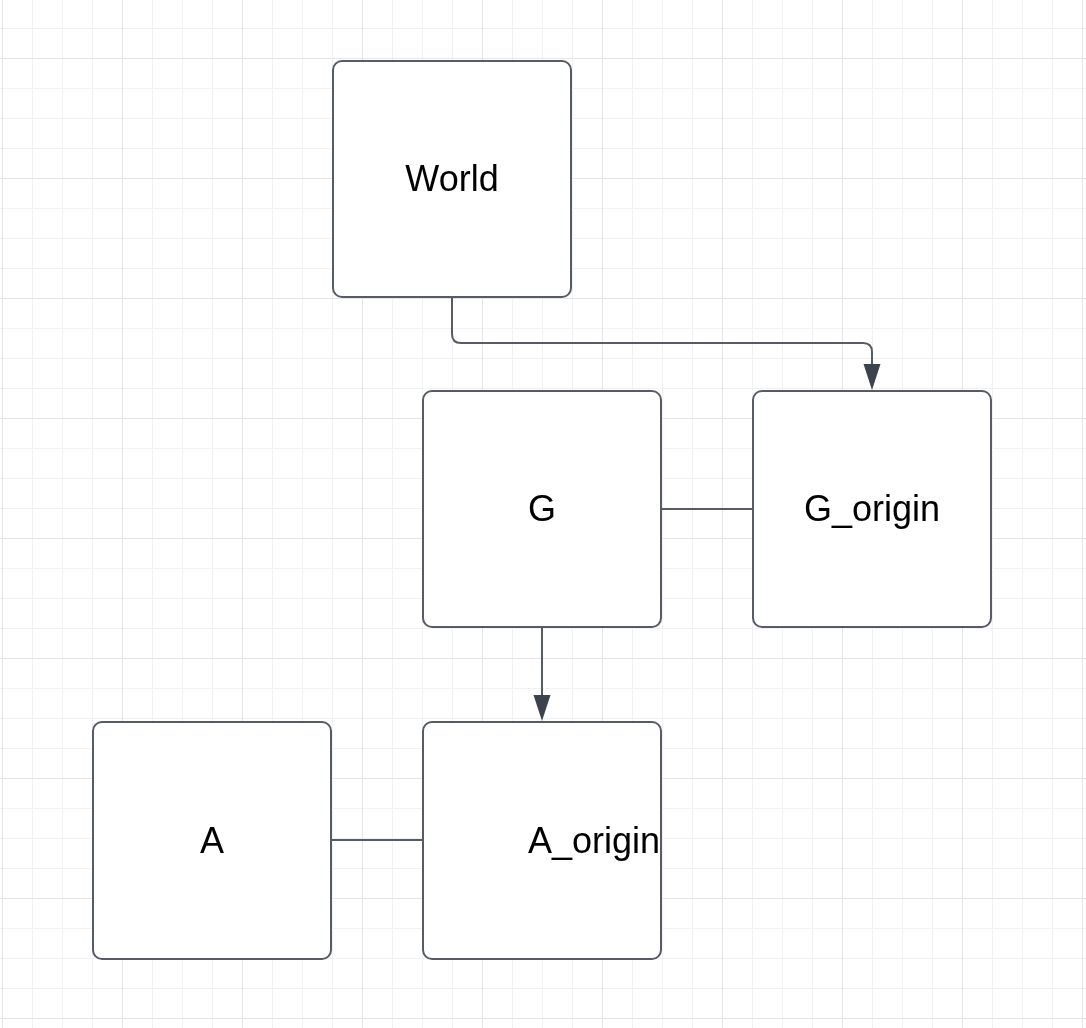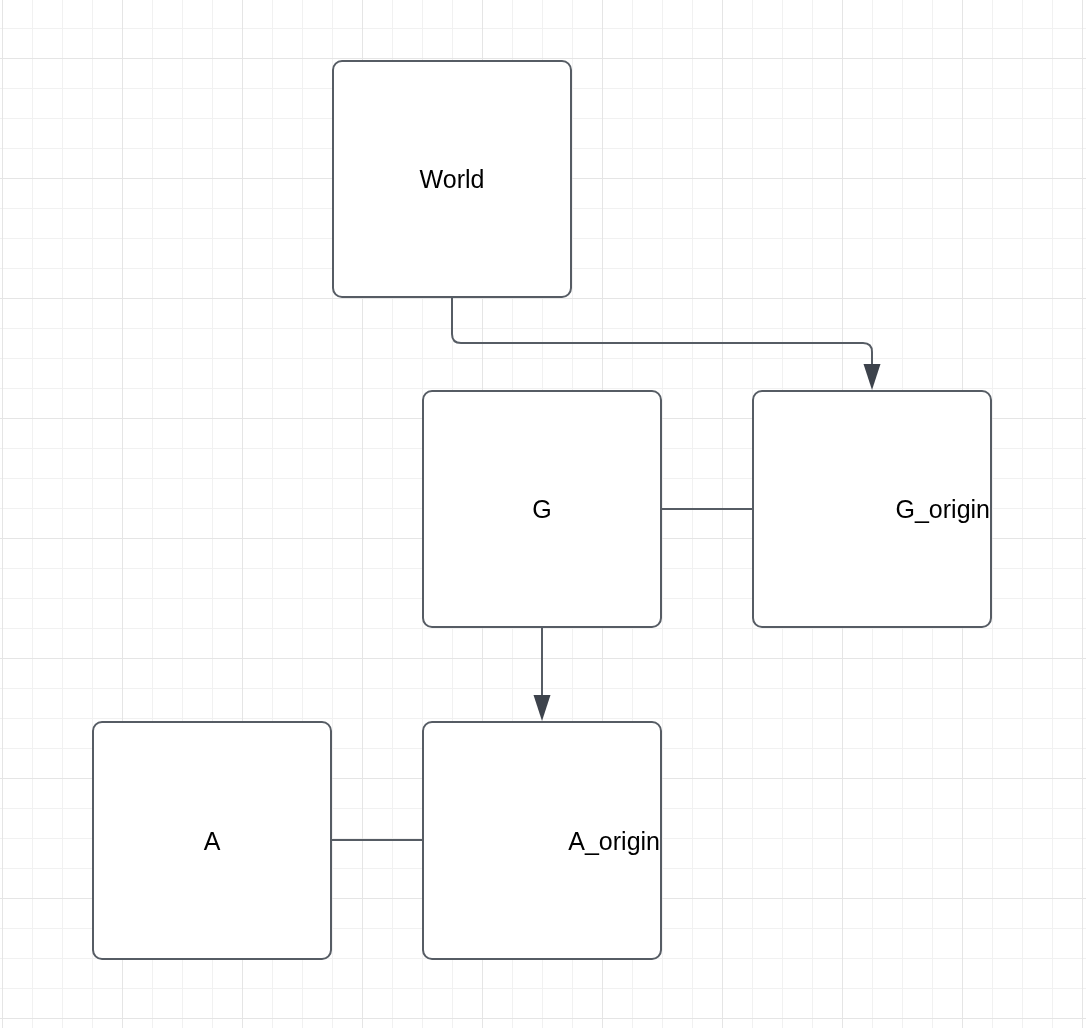--- a/index.html
+++ b/index.html
@@ -25,21 +25,21 @@
   .node {
     position: absolute;
     box-sizing: border-box;
     background: #ffffff;
     border: 2px solid #565c64;
     border-radius: 10px;
     display: flex;
     align-items: center;
     justify-content: center;
     font-family: "Liberation Sans", sans-serif;
-    font-size: 25px;
+    font-size: 36px;
     line-height: 1.2;
     color: #000000;
     text-align: center;
   }
   .edges {
     position: absolute;
     left: 0;
     top: 0;
     pointer-events: none;
   }
@@ -58,21 +58,21 @@
       <path d="M 542 628 L 542 699" fill="none" stroke="#565c64" stroke-width="2"></path>
       <polygon points="542,721 533.5,695 550.5,695" fill="#3d434c"></polygon>
       <path d="M 332 840 L 422 840" fill="none" stroke="#565c64" stroke-width="2"></path>
     </svg>
 <div class="node" style="left: 332px; top: 60px; width: 240px; height: 238px; background: rgb(255, 255, 255); border-color: rgb(86, 92, 100); color: rgb(0, 0, 0);">
       <span>World</span>
     </div>
     <div class="node" style="left: 422px; top: 390px; width: 240px; height: 238px; background: rgb(255, 255, 255); border-color: rgb(86, 92, 100); color: rgb(0, 0, 0);">
       <span>G</span>
     </div>
-    <div class="node" style="left: 752px; top: 390px; width: 240px; height: 238px; background: rgb(255, 255, 255); border-color: rgb(86, 92, 100); color: rgb(0, 0, 0); justify-content: flex-end;">
+    <div class="node" style="left: 752px; top: 390px; width: 240px; height: 238px; background: rgb(255, 255, 255); border-color: rgb(86, 92, 100); color: rgb(0, 0, 0);">
       <span>G_origin</span>
     </div>
     <div class="node" style="left: 92px; top: 721px; width: 240px; height: 239px; background: rgb(255, 255, 255); border-color: rgb(86, 92, 100); color: rgb(0, 0, 0);">
       <span>A</span>
     </div>
     <div class="node" style="left: 422px; top: 721px; width: 240px; height: 239px; background: rgb(255, 255, 255); border-color: rgb(86, 92, 100); color: rgb(0, 0, 0); justify-content: flex-end;">
       <span>A_origin</span>
     </div>
   </div>
 

